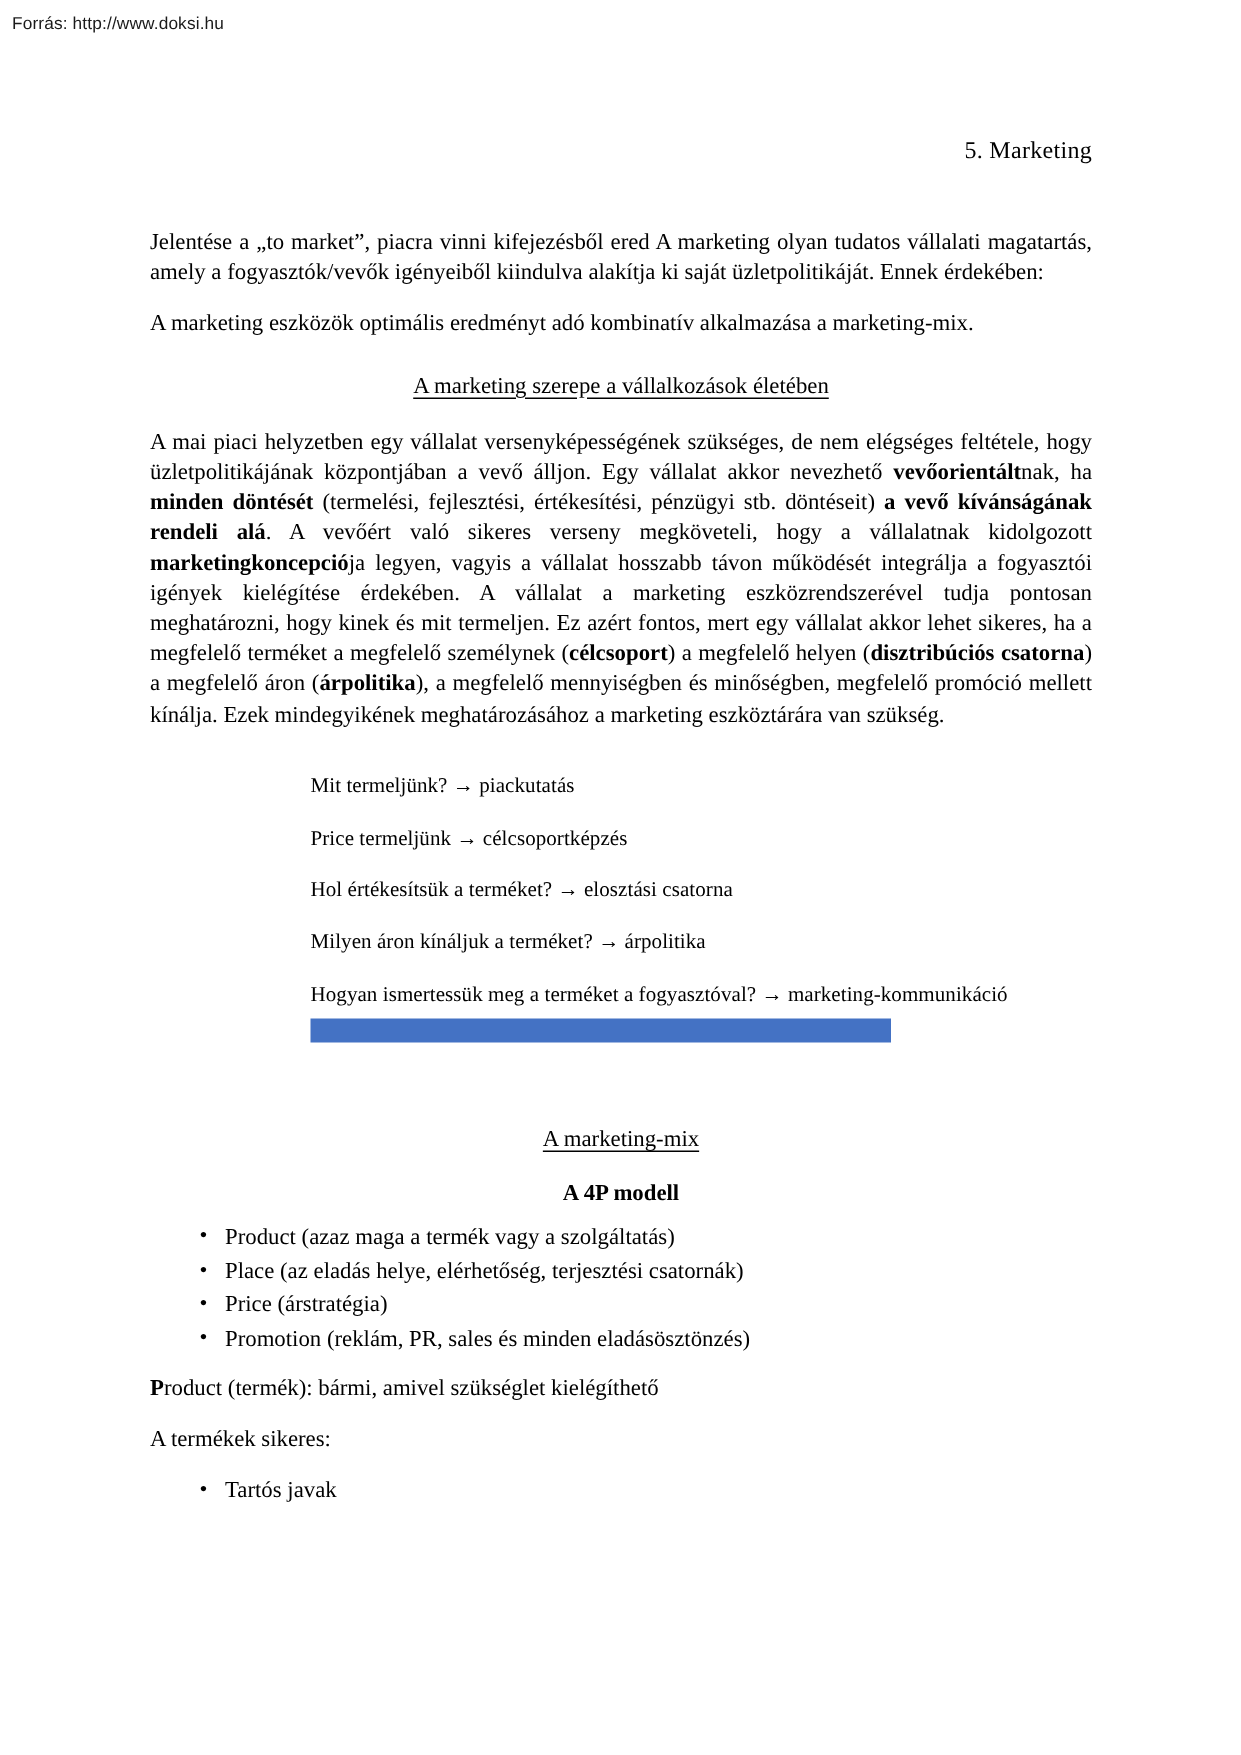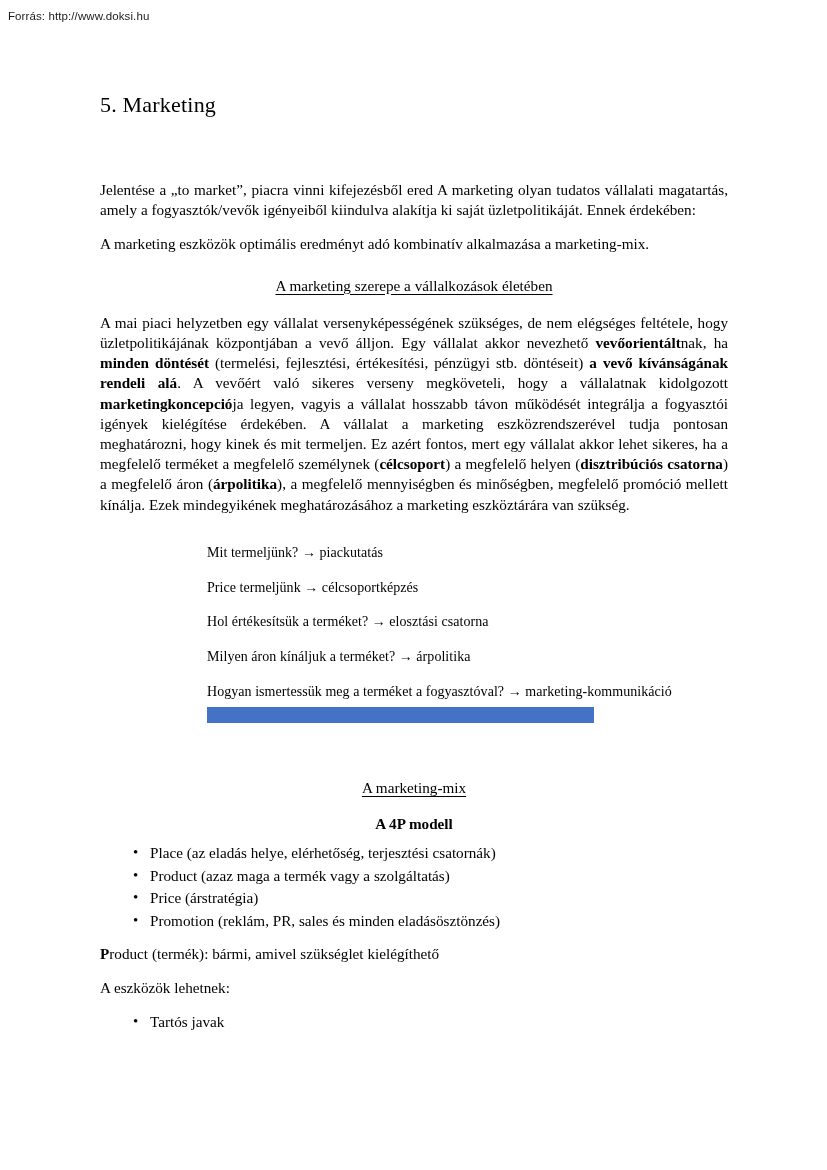--- a/index.html
+++ b/index.html
@@ -37,24 +37,24 @@
 
   
   .doc {
     position: absolute;
     left: 100px;
     top: 92px;
     width: 628px;
   }
 
   h1.doc-title {
-    font-size: 22px;
+    font-size: 16px;
     font-weight: normal;
-    text-align: left;
-    margin: 0 0 62px 0;
+    text-align: right;
+    margin: 0 0 42px 0;
     letter-spacing: 0.2px;
   }
 
   p.para {
     font-size: 15.2px;
     line-height: 1.33;
     margin: 0 0 14px 0;
     text-align: justify;
     text-justify: inter-word;
     hyphens: none;
@@ -151,28 +151,28 @@
     </div>
 
     <div class="blue-bar"></div>
     <div class="spacer-after-bar"></div>
 
     <h2 class="section-head">A marketing-mix</h2>
 
     <h3 class="sub-head">A 4P modell</h3>
 
     <ul class="bullets">
+      <li>Product (azaz maga a termék vagy a szolgáltatás)</li>
       <li>Place (az eladás helye, elérhetőség, terjesztési csatornák)</li>
-      <li>Product (azaz maga a termék vagy a szolgáltatás)</li>
       <li>Price (árstratégia)</li>
       <li>Promotion (reklám, PR, sales és minden eladásösztönzés)</li>
     </ul>
 
     <p class="para no-just"><b>P</b><span>roduct (termék): bármi, amivel szükséglet kielégíthető</span></p>
 
-    <p class="para no-just">A eszközök lehetnek:</p>
+    <p class="para no-just">A termékek sikeres:</p>
 
     <ul class="bullets">
       <li>Tartós javak</li>
     </ul>
 
   </div>
 </div>
 
 </body></html>

